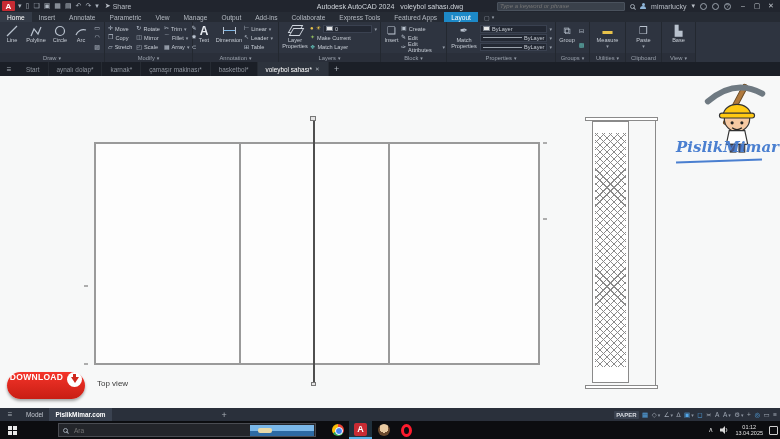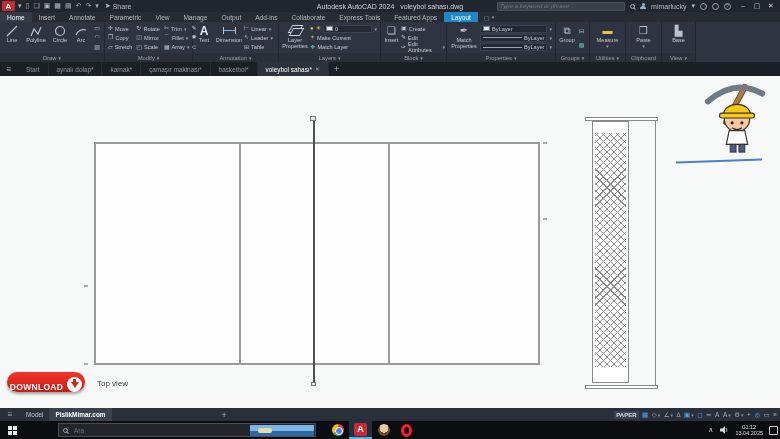--- a/index.html
+++ b/index.html
@@ -104,23 +104,23 @@
   .dwg-fold{position:absolute;right:0;top:0;width:0;height:0;border-left:9px solid #b9c4d4;border-top:9px solid #f7f8f8;}
   .dwg-art{position:absolute;left:4px;top:5px;width:18px;height:14px;background:#16335f;
            border:1px solid #0e2342;}
   .dwg-art::before{content:"";position:absolute;left:4px;top:3px;width:8px;height:6px;border:1px solid #7fc4ff;}
   .dwg-art::after{content:"";position:absolute;left:7.5px;top:0;width:1px;height:12px;background:#7fc4ff;box-shadow:-4px 5px 0 8px transparent;}
   .dwg-blue{position:absolute;right:0;bottom:0;width:36px;height:22px;background:#2b6bd6;
             clip-path:polygon(100% 0,100% 100%,8% 100%);}
   .dwg-yellow{position:absolute;left:0;bottom:0;width:30px;height:16px;background:#f5c400;
             clip-path:polygon(0 100%,0 20%,100% 100%);}
   .dwg-label{position:absolute;left:5px;bottom:2px;font-size:8px;font-weight:bold;font-style:italic;color:#111;}
-  .download-btn{position:absolute;left:7px;top:296px;width:78px;height:20px;border-radius:14px;
+  .download-btn{position:absolute;left:7px;top:296px;width:78px;height:27px;border-radius:14px;
     background:linear-gradient(180deg,#f4342a,#c81e14);box-shadow:0 2px 3px rgba(0,0,0,.35);
-    display:flex;align-items:flex-end;justify-content:center;gap:4px;color:#fff;font-weight:bold;
+    display:flex;align-items:flex-start;justify-content:center;gap:4px;color:#fff;font-weight:bold;
     font-size:8.5px;letter-spacing:.3px;cursor:pointer;}
   .dl-circle{width:15px;height:15px;border-radius:50%;background:#fff;display:flex;align-items:center;justify-content:center;}
   .dl-arrow{width:0;height:0;border:4px solid transparent;border-top:6px solid #d0261b;margin-top:4px;position:relative;}
   .dl-arrow::before{content:"";position:absolute;left:-1.5px;top:-9px;width:3px;height:4px;background:#d0261b;}
 
   
   .statusbar{position:absolute;left:0;top:408px;width:780px;height:13px;background:#2a303b;
              display:flex;align-items:center;font-size:6.4px;color:#c2c7cf;}
   .sb-burger{width:20px;text-align:center;font-size:8px;color:#aab0b8;}
   .sb-tab{padding:0 6px;height:13px;display:flex;align-items:center;cursor:default;}
@@ -571,20 +571,21 @@
         <path d="M26 36 a14 11 0 0 1 28 0 z" fill="#ffc912" stroke="#333" stroke-width="1.2"></path>
         <rect x="22" y="34" width="36" height="5" rx="2.5" fill="#ffc912" stroke="#333" stroke-width="1.2"></rect>
         <circle cx="35" cy="44" r="1.6" fill="#222"></circle>
         <circle cx="45" cy="44" r="1.6" fill="#222"></circle>
         <path d="M35 49 q5 4 10 0" stroke="#222" stroke-width="1.3" fill="none"></path>
         <path d="M32 52 h16 l3 14 h-22 z" fill="#fff" stroke="#333" stroke-width="1.2"></path>
         <rect x="33" y="66" width="6" height="8" fill="#4a5a88" stroke="#333"></rect>
         <rect x="42" y="66" width="6" height="8" fill="#4a5a88" stroke="#333"></rect>
       </svg>
     </div>
+    <div class="watermark">PislikMimar</div>
     <div class="wm-underline"></div>
 
     <div class="download-btn">
       <span>DOWNLOAD</span>
       <span class="dl-circle">
           <span class="dl-arrow"></span>
         </span>
     </div>
   </div>
 

